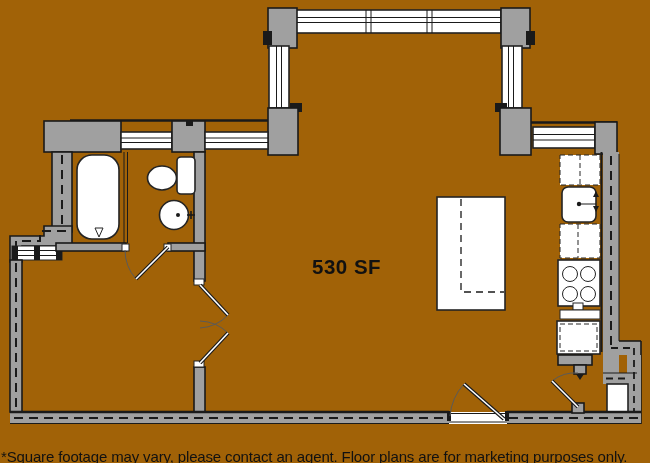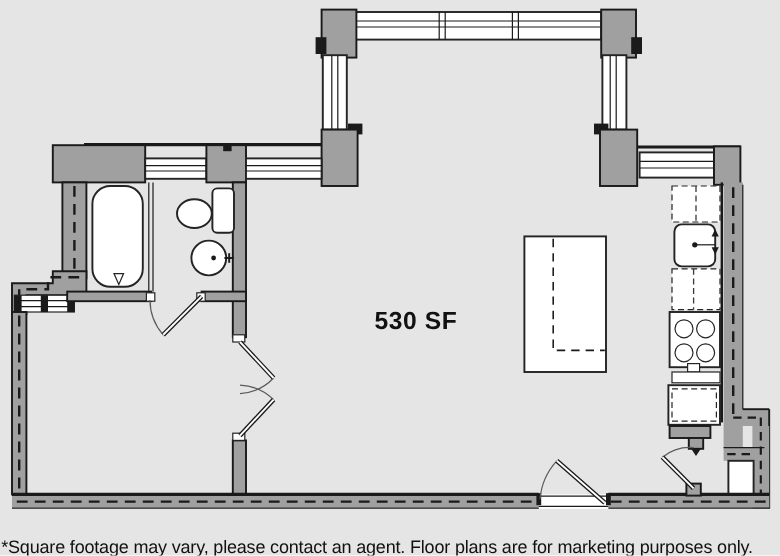--- a/index.html
+++ b/index.html
@@ -1,17 +1,17 @@
 <!DOCTYPE html>
 <html><head>
 <meta charset="utf-8">
 <style>
   html,body{margin:0;padding:0;background:#ffffff;}
   body{width:650px;height:463px;overflow:hidden;}
-  .stage{position:relative;width:650px;height:463px;background:#e5e5e5;
+  .stage{position:relative;width:650px;height:463px;background:#a16207;
          font-family:"Liberation Sans",sans-serif;}
   .stage svg{position:absolute;left:0;top:0;}
   .footnote{position:absolute;left:1px;top:448px;font-size:15px;line-height:18px;
             color:#111111;white-space:nowrap;letter-spacing:-0.15px;}
   
   .wall{fill:#a0a0a0;stroke:#1a1a1a;stroke-width:1.6;}
   .wallq{fill:#a0a0a0;stroke:none;}
   .blk{fill:#1a1a1a;stroke:none;}
   .fix{fill:#ffffff;stroke:#242424;stroke-width:1.6;}
   .fixthin{fill:#ffffff;stroke:#242424;stroke-width:1;}

